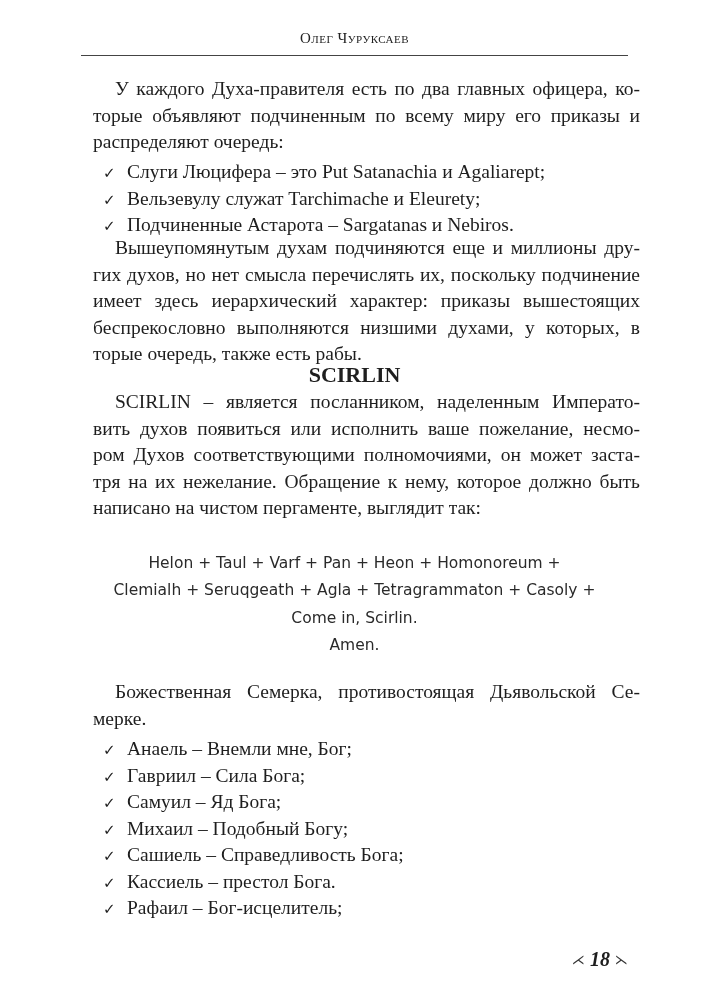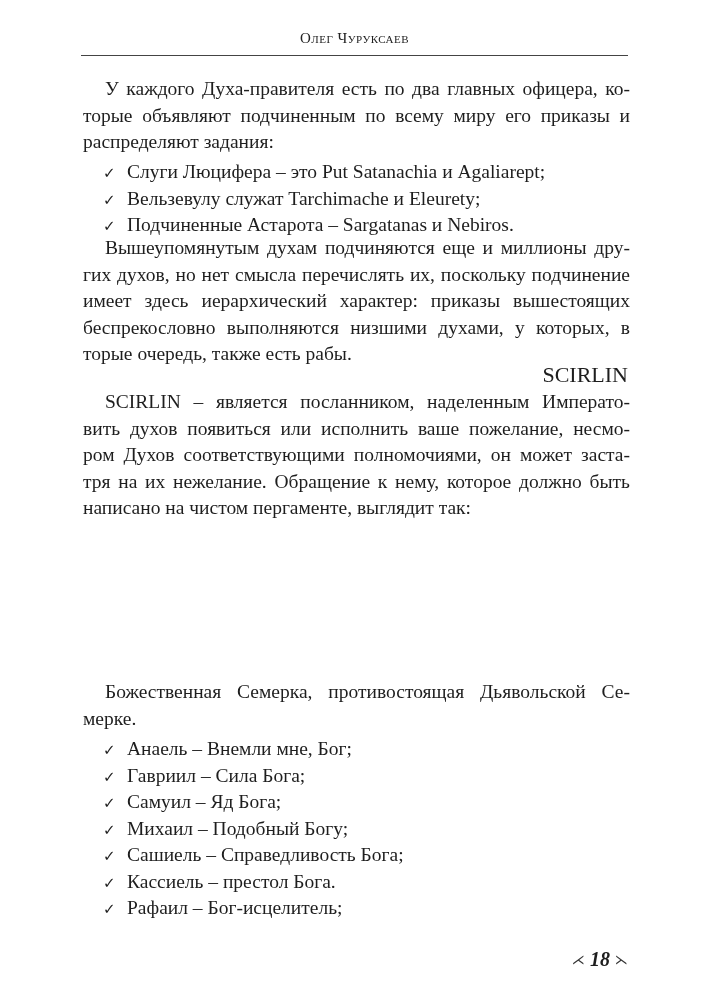--- a/index.html
+++ b/index.html
@@ -7,29 +7,29 @@
   .page { position: absolute; left: 81px; top: 0; width: 547px; height: 1000px; }
   .running-head {
     position: absolute; top: 30px; left: 0; width: 547px; text-align: center;
     font-family: "Liberation Serif", serif; font-size: 15px; letter-spacing: 0.5px;
     font-variant: small-caps; color: #222;
   }
   .rule { position: absolute; top: 55px; left: 0; width: 547px; height: 1px; background: #444; }
   .body-text {
     font-family: "Liberation Serif", serif; font-size: 19.5px; line-height: 26.5px; color: #1e1e1e;
   }
-  .p { position: absolute; left: 2px; width: 547px; text-align: justify; text-align-last: left; margin: 0; }
+  .p { position: absolute; left: 12px; width: 547px; text-align: justify; text-align-last: left; margin: 0; }
   .line { display: block; white-space: nowrap; }
   .line.just { text-align: justify; text-align-last: justify; white-space: normal; }
   .bullets { position: absolute; left: 22px; margin: 0; padding: 0; list-style: none; }
   .bullets li { height: 26.5px; line-height: 33px; white-space: nowrap; }
   .check { display: inline-block; width: 24px; font-family: "DejaVu Sans", sans-serif; font-size: 15px; }
   .heading {
-    position: absolute; left: 0; width: 547px; text-align: right;
-    font-family: "Liberation Serif", serif; font-weight: normal; font-size: 22px;
+    position: absolute; left: 0; width: 547px; text-align: center;
+    font-family: "Liberation Serif", serif; font-weight: bold; font-size: 22px;
   }
   .prayer {
     position: absolute; left: 0; width: 547px; text-align: center;
     font-family: "DejaVu Sans", sans-serif; font-size: 15.5px; line-height: 27.3px; color: #2a2a2a;
   }
   .folio {
     position: absolute; top: 948px; left: 0; width: 547px; text-align: right;
     font-family: "Liberation Serif", serif; font-weight: bold; font-size: 20px; font-style: italic;
   }
   .orn { font-family: "DejaVu Sans", sans-serif; font-weight: normal; font-size: 13px; color: #333; vertical-align: 2px; }
@@ -38,21 +38,21 @@
 <body>
 
 <div class="page">
 
   <div class="running-head">Олег Чуруксаев</div>
   <div class="rule"></div>
 
   <div class="p body-text" style="top:76px;">
     <span class="line just" style="text-indent:22px;">У каждого Духа-правителя есть по два главных офицера, ко-</span>
     <span class="line just">торые объявляют подчиненным по всему миру его приказы и</span>
-    <span class="line">распределяют задания:</span>
+    <span class="line">распределяют очередь:</span>
   </div>
 
   <ul class="bullets body-text" style="top:155px;">
     <li><span class="check">✓</span><span>Слуги Люцифера – это Put Satanachia и Agaliarept;</span></li>
     <li><span class="check">✓</span><span>Вельзевулу служат Tarchimache и Eleurety;</span></li>
     <li><span class="check">✓</span><span>Подчиненные Астарота – Sargatanas и Nebiros.</span></li>
   </ul>
 
   <div class="p body-text" style="top:235px;">
     <span class="line just" style="text-indent:22px;">Вышеупомянутым духам подчиняются еще и миллионы дру-</span>
@@ -65,20 +65,26 @@
   <div class="heading" style="top:362px;">SCIRLIN</div>
 
   <div class="p body-text" style="top:389px;">
     <span class="line just" style="text-indent:22px;">SCIRLIN – является посланником, наделенным Императо-</span>
     <span class="line just">вить духов появиться или исполнить ваше пожелание, несмо-</span>
     <span class="line just">ром Духов соответствующими полномочиями, он может заста-</span>
     <span class="line just">тря на их нежелание. Обращение к нему, которое должно быть</span>
     <span class="line">написано на чистом пергаменте, выглядит так:</span>
   </div>
 
+  <div class="prayer" style="top:550px;">
+    <div>Helon + Taul + Varf + Pan + Heon + Homonoreum +</div>
+    <div>Clemialh + Seruqgeath + Agla + Tetragrammaton + Casoly +</div>
+    <div>Come in, Scirlin.</div>
+    <div>Amen.</div>
+  </div>
 
   <div class="p body-text" style="top:679px;">
     <span class="line just" style="text-indent:22px;">Божественная Семерка, противостоящая Дьявольской Се-</span>
     <span class="line">мерке.</span>
   </div>
 
   <ul class="bullets body-text" style="top:732px;">
     <li><span class="check">✓</span><span>Анаель – Внемли мне, Бог;</span></li>
     <li><span class="check">✓</span><span>Гавриил – Сила Бога;</span></li>
     <li><span class="check">✓</span><span>Самуил – Яд Бога;</span></li>

